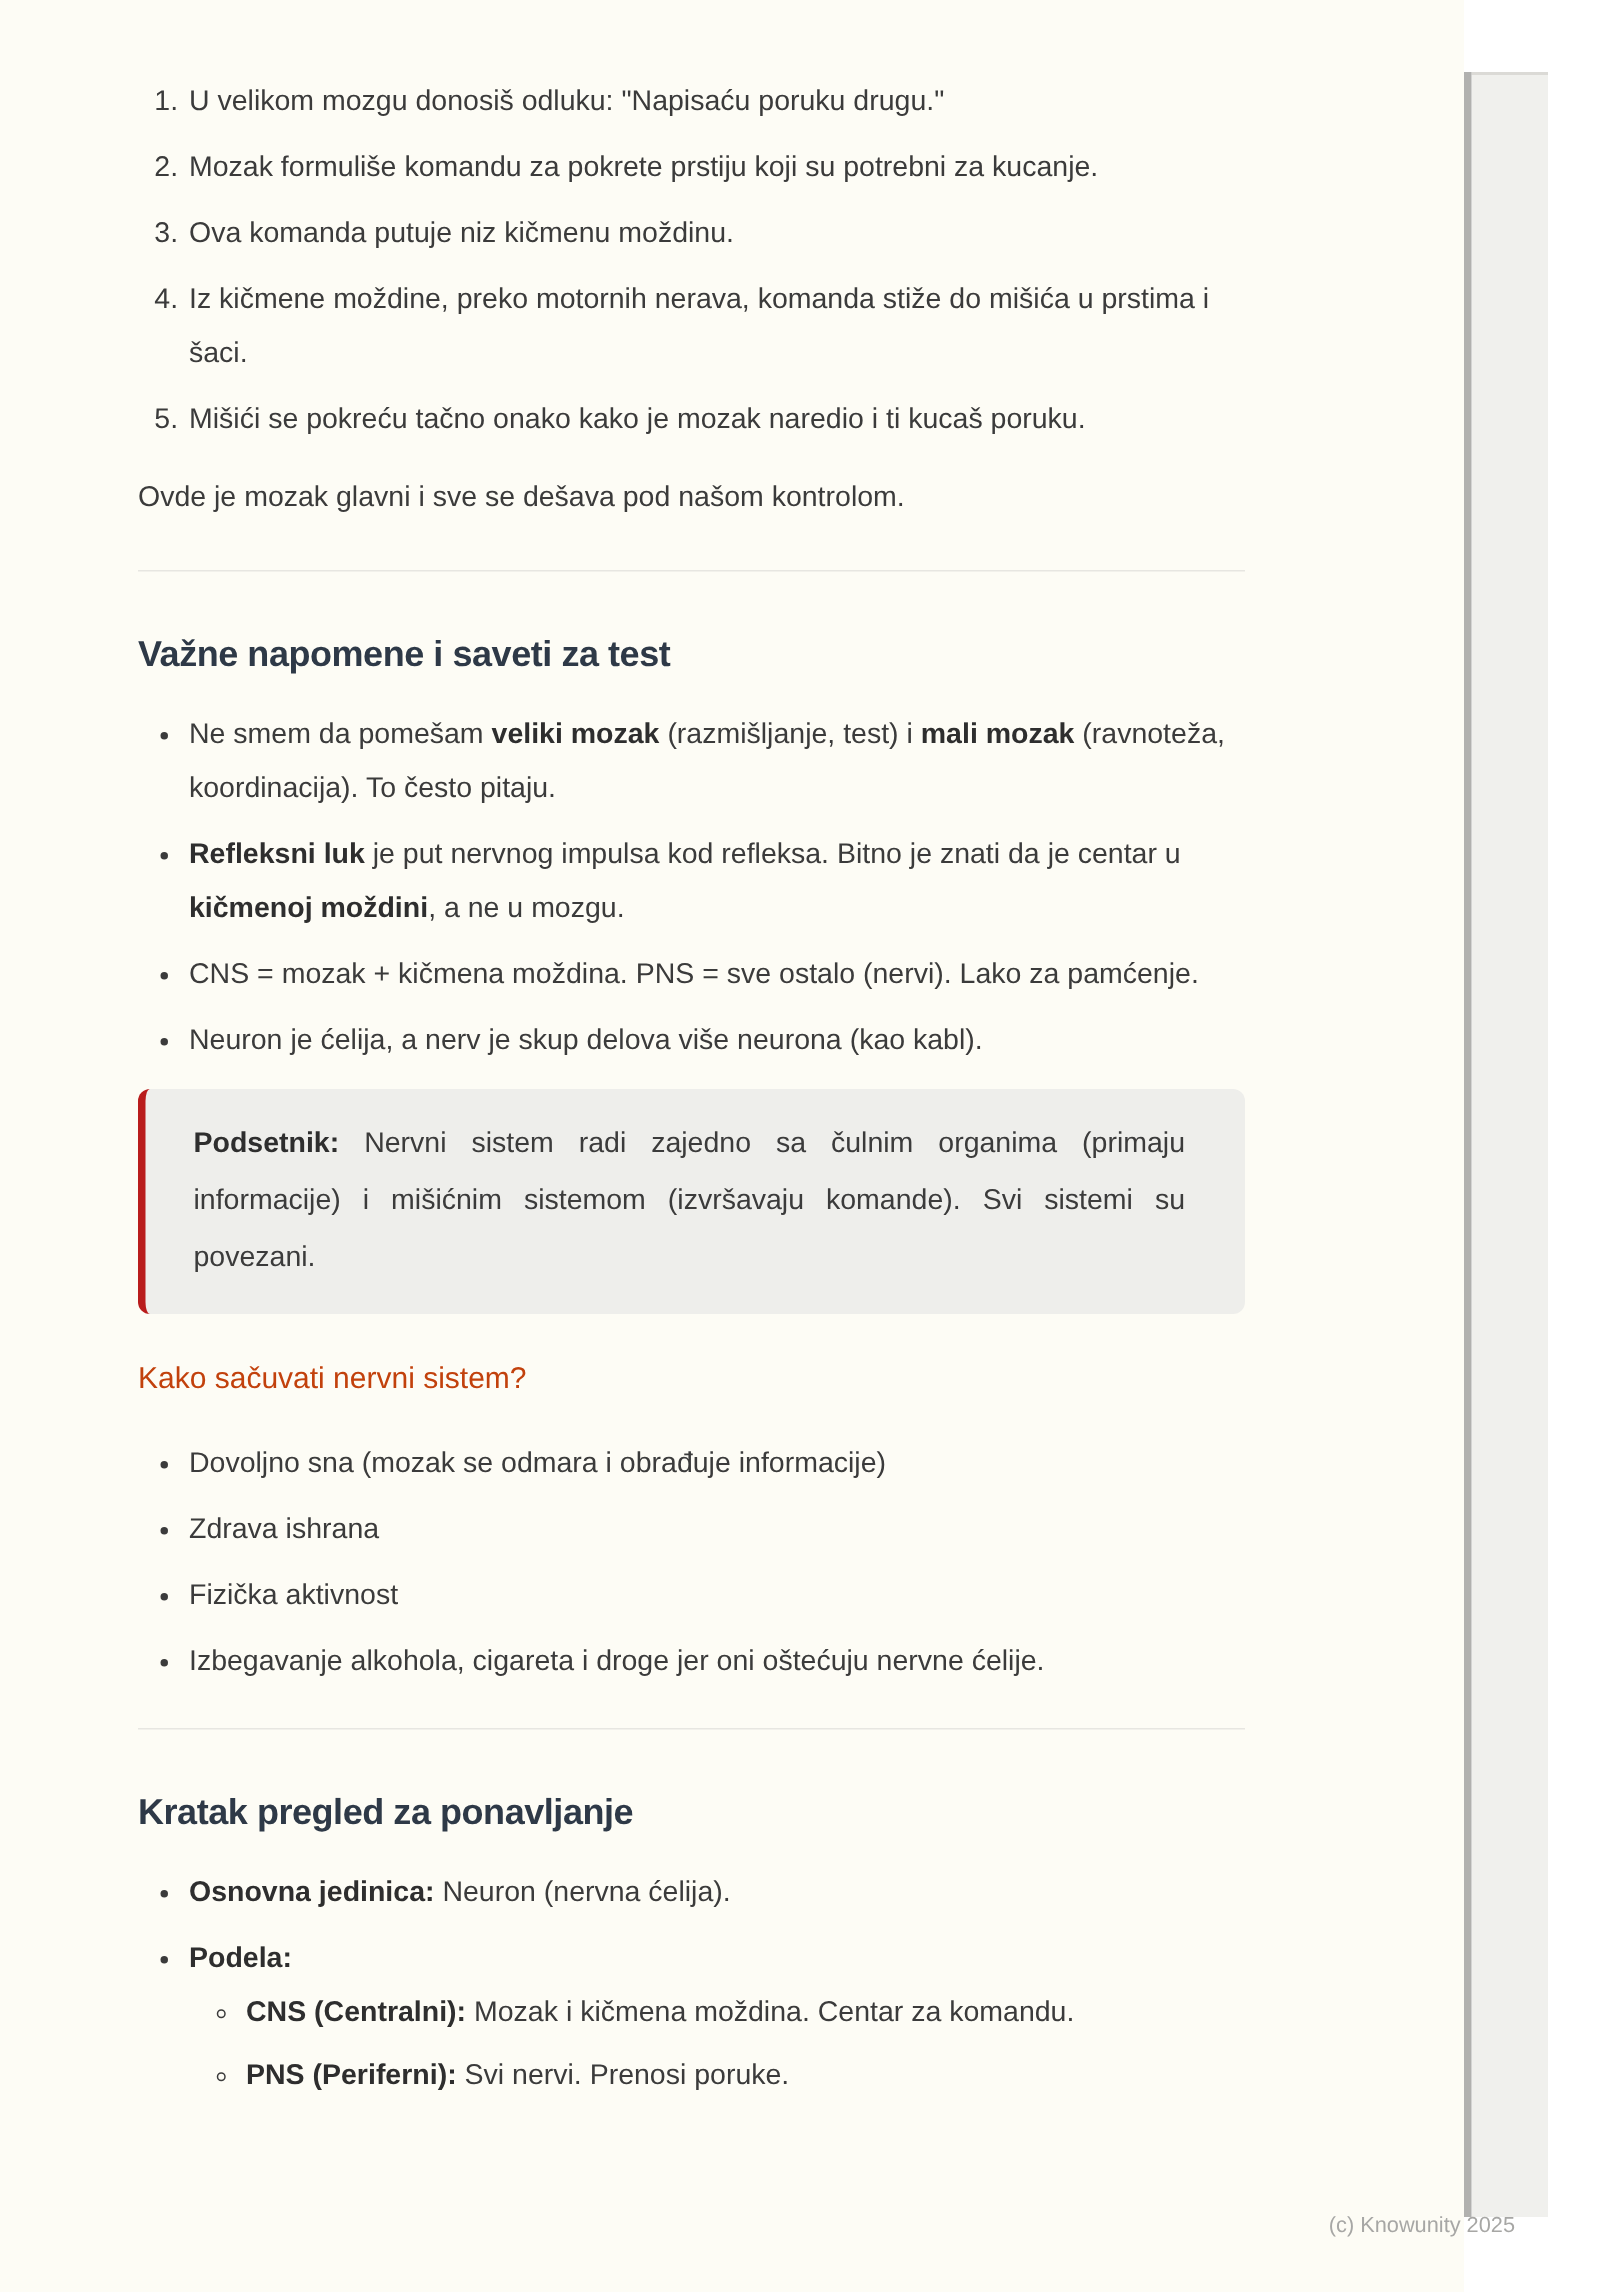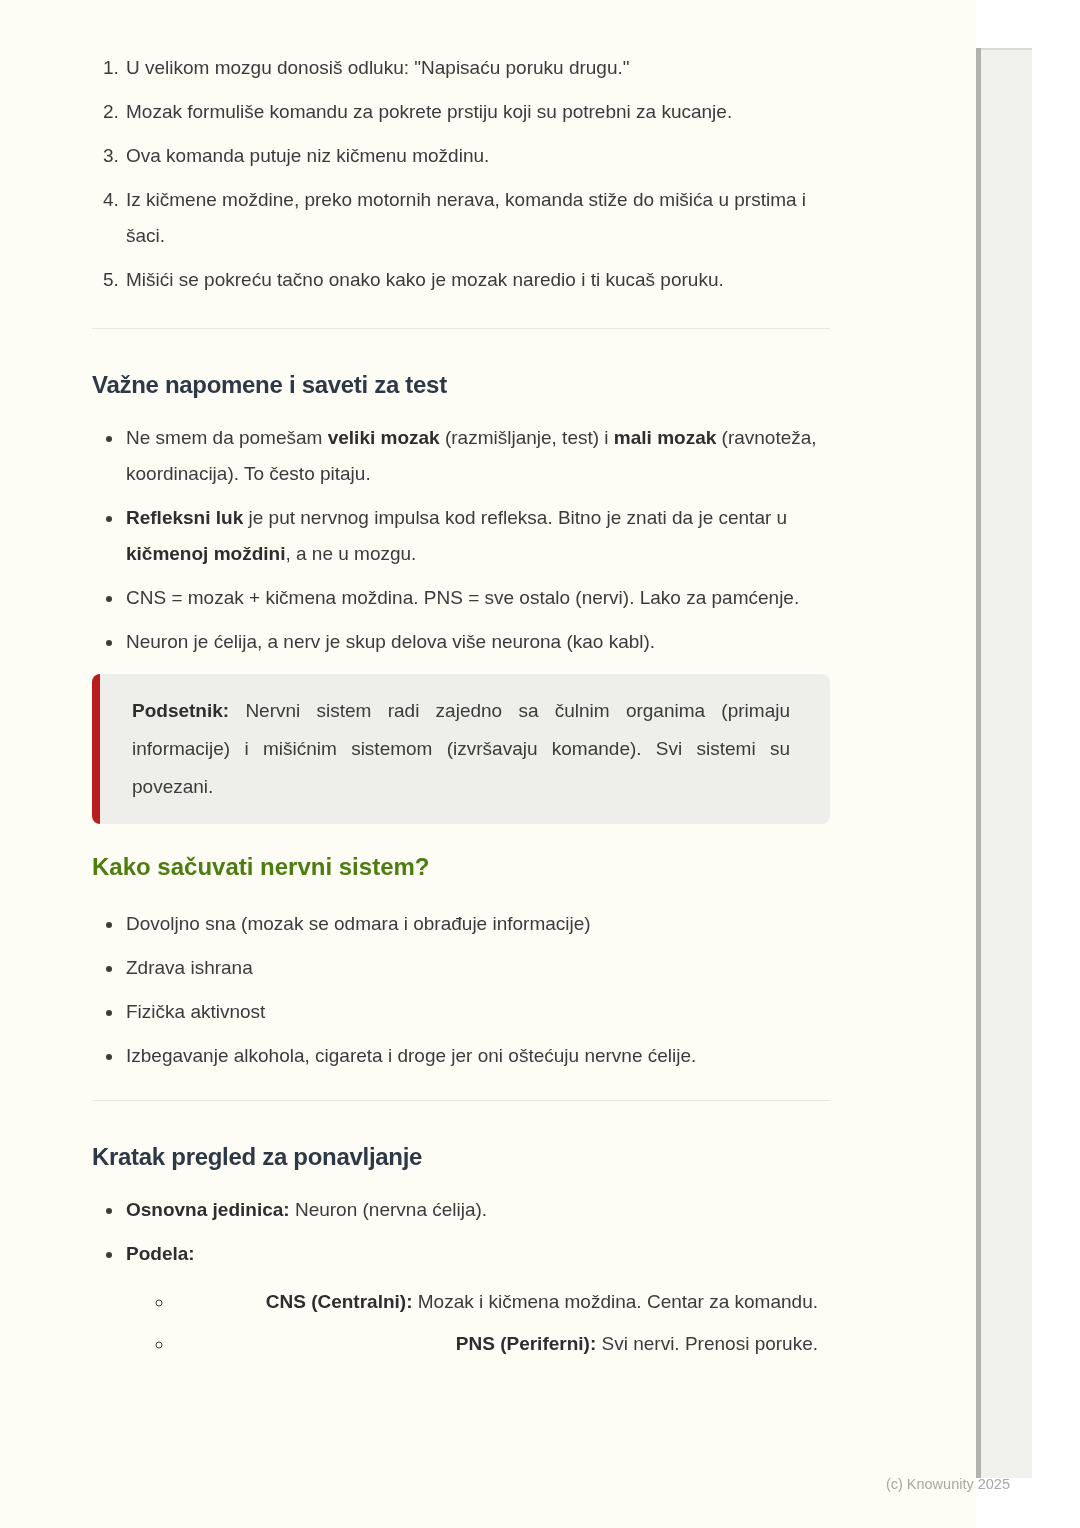--- a/index.html
+++ b/index.html
@@ -48,46 +48,45 @@
     color: #2e3947;
   }
   ul.bullets {
     margin: 0;
     padding-left: 32px;
     line-height: 36px;
     list-style-type: disc;
   }
   ul.bullets > li { margin-bottom: 8px; padding-left: 2px; }
   ul.sub-list {
-    margin: 12px;
+    margin: 0;
     padding-left: 36px;
     list-style-type: circle;
     line-height: 36px;
-    text-align: right;
   }
   ul.sub-list > li { margin-bottom: 6px; padding-left: 2px; }
   strong { font-weight: 700; color: #2e2e2e; }
   .callout {
     margin: 14px 0 0 0;
     background: #eeeeeb;
-    border-left: 8px solid #b91c1c;
+    border-left: 5px solid #b91c1c;
     border-radius: 8px;
     padding: 18px 40px 18px 32px;
   }
   .callout-text {
     margin: 0;
     line-height: 38px;
     text-align: justify;
   }
   .sub-heading {
     margin: 30px 0 0 0;
-    font-size: 24px;
+    font-size: 20px;
     line-height: 26px;
-    font-weight: 700;
-    color: #4d7c0f;
+    font-weight: 400;
+    color: #c2410c;
   }
   ul.spaced { margin-top: 26px; }
   .side-panel {
     position: absolute;
     left: 981px;
     top: 48px;
     width: 51px;
     height: 1430px;
     background: #f0f0ed;
     border-top: 2px solid #dbdad6;
@@ -117,20 +116,21 @@
   <div class="content">
 
     <ol class="steps">
         <li><span>U velikom mozgu donosiš odluku: "Napisaću poruku drugu."</span></li>
         <li><span>Mozak formuliše komandu za pokrete prstiju koji su potrebni za kucanje.</span></li>
         <li><span>Ova komanda putuje niz kičmenu moždinu.</span></li>
         <li><span>Iz kičmene moždine, preko motornih nerava, komanda stiže do mišića u prstima i šaci.</span></li>
         <li><span>Mišići se pokreću tačno onako kako je mozak naredio i ti kucaš poruku.</span></li>
       </ol>
 
+    <p class="summary">Ovde je mozak glavni i sve se dešava pod našom kontrolom.</p>
 
     <hr class="rule">
 
     <h2 class="section-title">Važne napomene i saveti za test</h2>
 
     <ul class="bullets">
         <li><span>Ne smem da pomešam </span><strong>veliki mozak</strong><span> (razmišljanje, test) i </span><strong>mali mozak</strong><span> (ravnoteža, koordinacija). To često pitaju.</span></li>
         <li><strong>Refleksni luk</strong><span> je put nervnog impulsa kod refleksa. Bitno je znati da je centar u </span><strong>kičmenoj moždini</strong><span>, a ne u mozgu.</span></li>
         <li><span>CNS = mozak + kičmena moždina. PNS = sve ostalo (nervi). Lako za pamćenje.</span></li>
         <li><span>Neuron je ćelija, a nerv je skup delova više neurona (kao kabl).</span></li>

